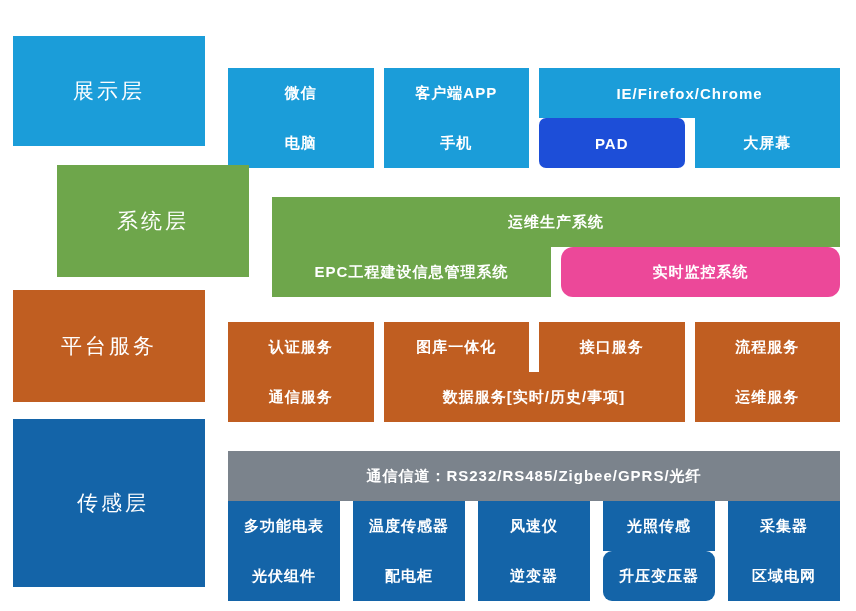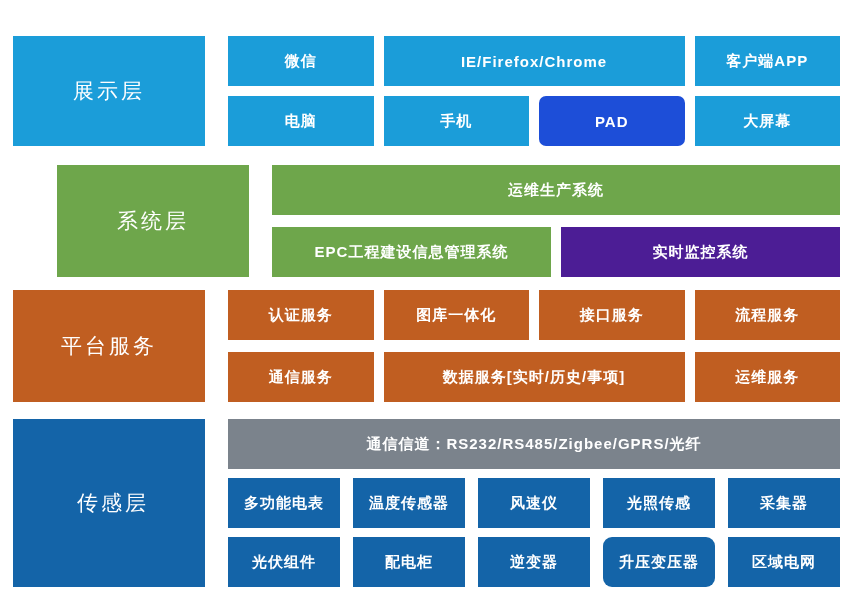--- a/index.html
+++ b/index.html
@@ -18,21 +18,21 @@
   .layer-3 { height:112px; margin-bottom:17px; }
   .layer-4 { height:168px; }
   .layer-label {
     flex:0 0 192px; width:192px;
     display:flex; align-items:center; justify-content:center;
     color:#ffffff; font-size:21px; letter-spacing:3px;
     font-weight:400;
   }
   .layer-content {
     flex:1; margin-left:23px;
-    display:flex; flex-direction:column; justify-content:space-between;
+    display:flex; flex-direction:column; justify-content:space-between;margin-top:32px;
   }
   .row { display:grid; gap:10px; }
   .grid1 { grid-template-columns:1fr; }
   .grid2 { grid-template-columns:repeat(2,1fr); }
   .grid4 { grid-template-columns:repeat(4,1fr); }
   .grid5 { grid-template-columns:repeat(5,1fr); gap:13px; }
   .box {
     height:50px;
     display:flex; align-items:center; justify-content:center;
     color:#ffffff; font-size:15px; font-weight:600;
@@ -43,41 +43,41 @@
 </head>
 <body>
 
 <div class="canvas">
 
   <section class="layer layer-1">
     <div class="layer-label" style="background-color: rgb(27, 157, 217);">展示层</div>
     <div class="layer-content">
       <div class="row grid4">
         <div class="box" style="background-color: rgb(27, 157, 217);">微信</div>
+        <div class="box" style="background-color: rgb(27, 157, 217);">客户端APP</div>
         <div class="box span2" style="background-color: rgb(27, 157, 217);">IE/Firefox/Chrome</div>
-        <div class="box" style="background-color: rgb(27, 157, 217);">客户端APP</div>
       </div>
       <div class="row grid4">
         <div class="box" style="background-color: rgb(27, 157, 217);">电脑</div>
         <div class="box" style="background-color: rgb(27, 157, 217);">手机</div>
         <div class="box" style="background-color: #1d4ed8; border-radius: 7px;">PAD</div>
         <div class="box" style="background-color: rgb(27, 157, 217);">大屏幕</div>
       </div>
     </div>
   </section>
 
   <section class="layer layer-2">
     <div class="layer-label" style="background-color: rgb(110, 166, 75); margin-left: 44px;">系统层</div>
     <div class="layer-content">
       <div class="row grid1">
         <div class="box" style="background-color: rgb(110, 166, 75);">运维生产系统</div>
       </div>
       <div class="row grid2">
         <div class="box" style="background-color: rgb(110, 166, 75);">EPC工程建设信息管理系统</div>
-        <div class="box" style="background-color: #4c1d95;">实时监控系统</div>
+        <div class="box" style="background-color: #ec4899; border-radius: 12px;">实时监控系统</div>
       </div>
     </div>
   </section>
 
   <section class="layer layer-3">
     <div class="layer-label" style="background-color: rgb(192, 94, 33);">平台服务</div>
     <div class="layer-content">
       <div class="row grid4">
         <div class="box" style="background-color: rgb(192, 94, 33);">认证服务</div>
         <div class="box" style="background-color: rgb(192, 94, 33);">图库一体化</div>

